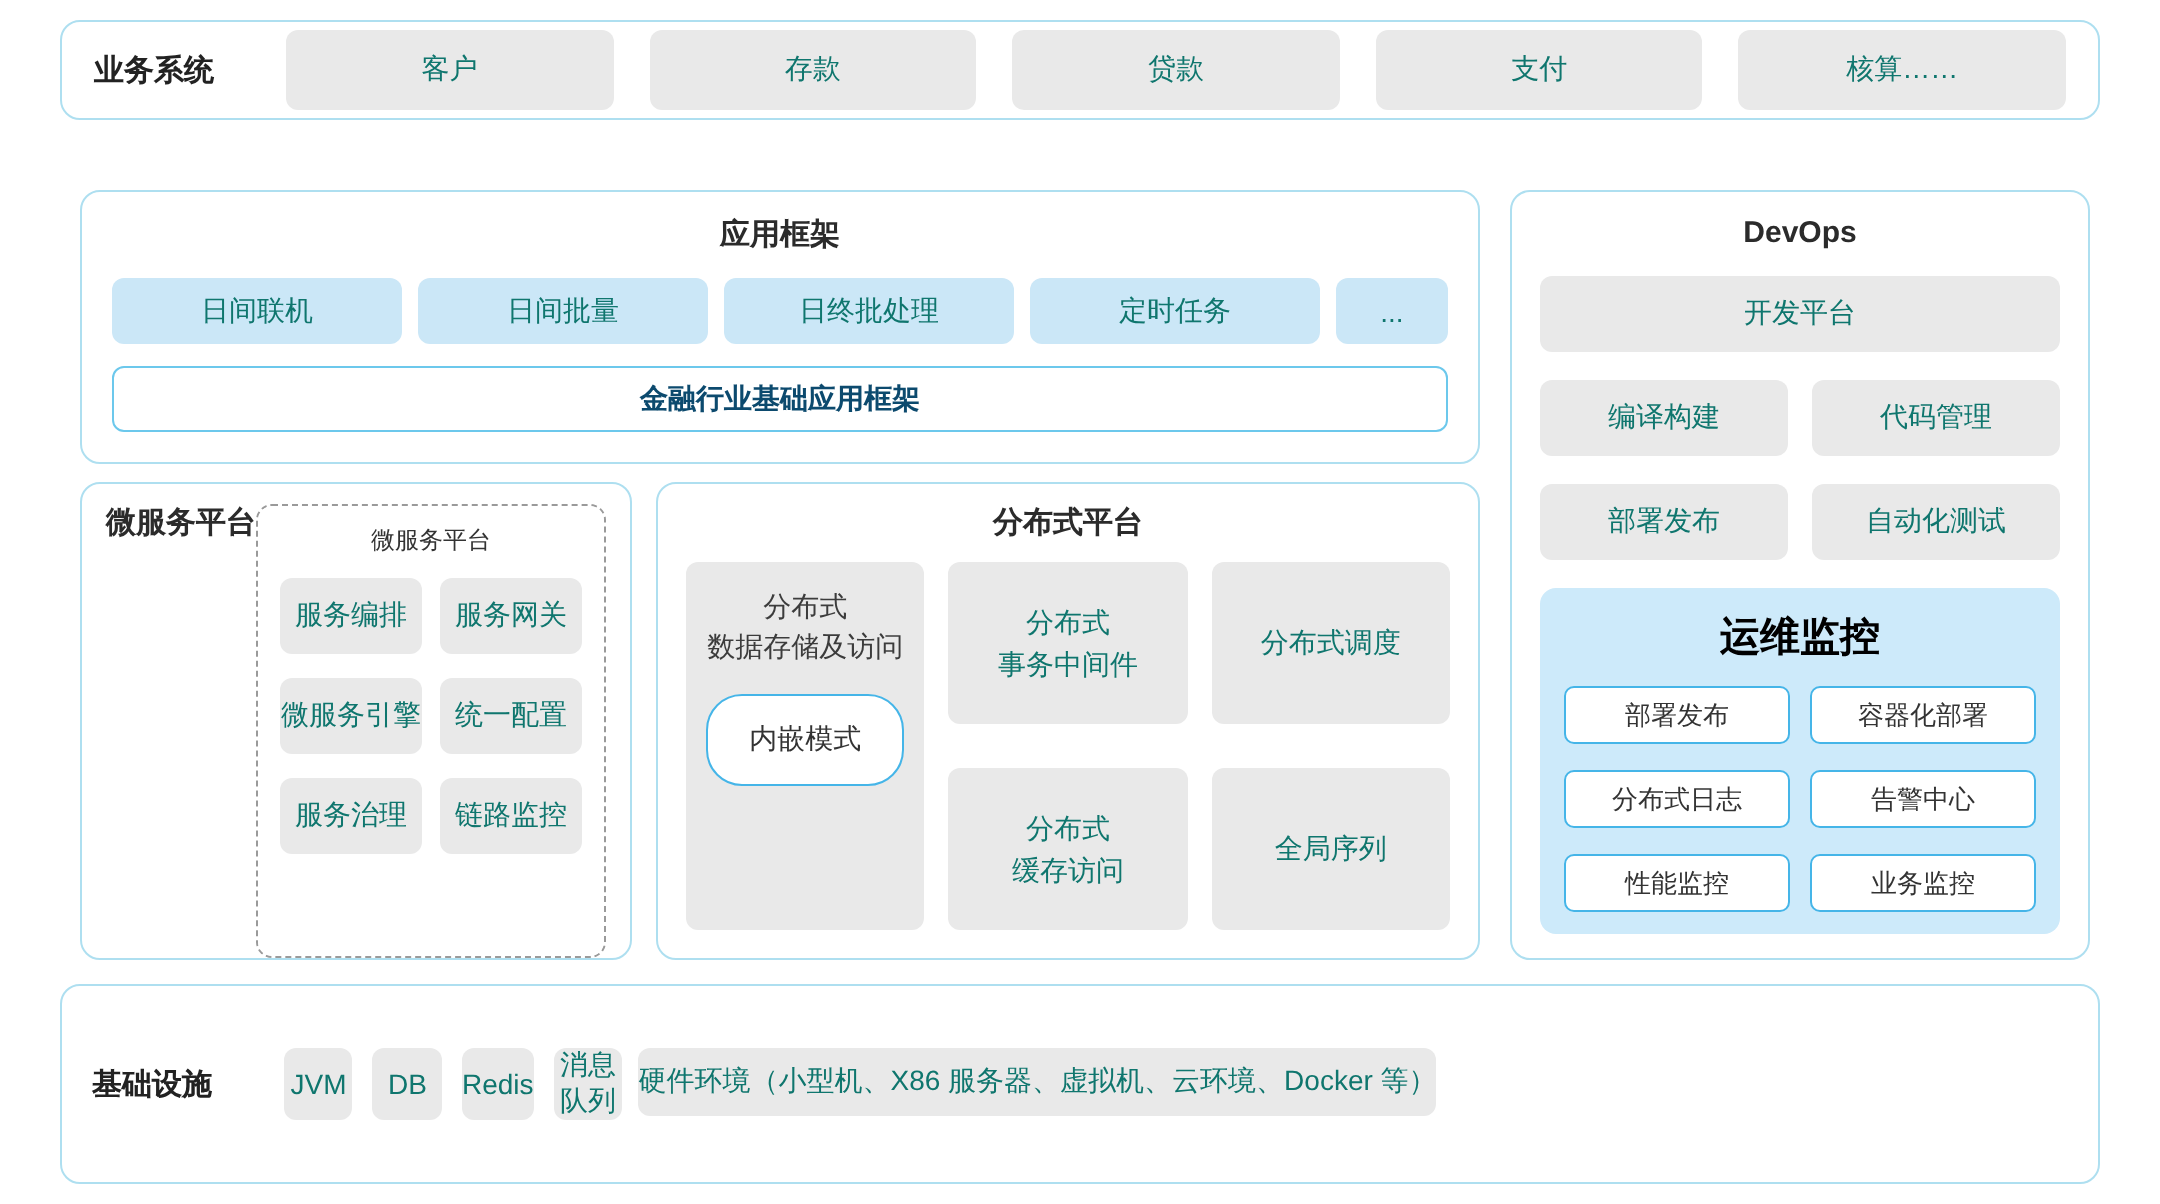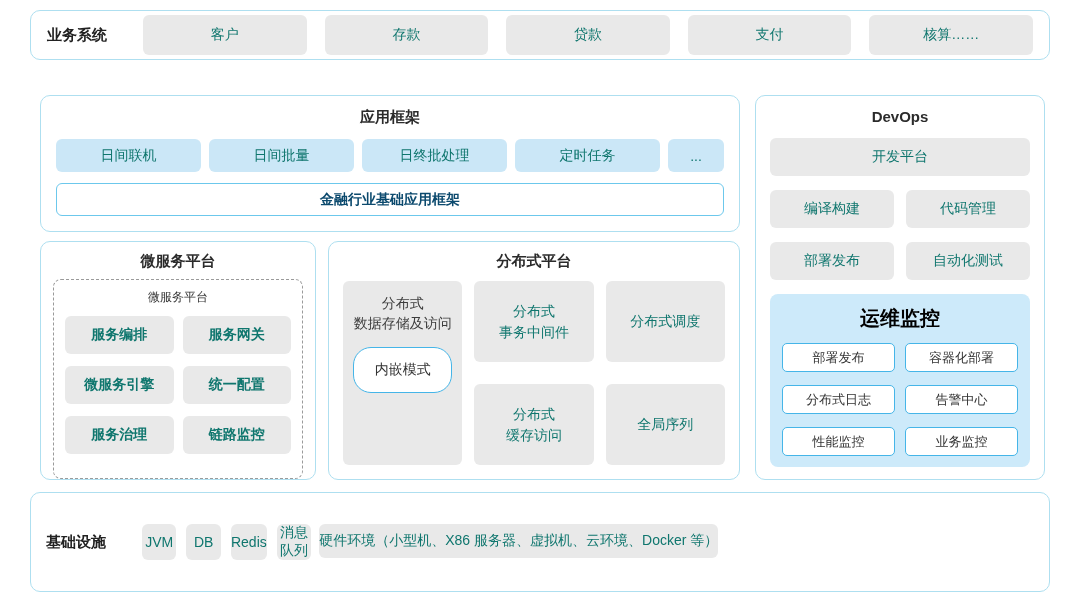--- a/index.html
+++ b/index.html
@@ -38,26 +38,26 @@
   .devops-grid { display: flex; flex-wrap: wrap; gap: 14px 12px; margin-bottom: 14px; }
   .devops-grid .box { width: calc(50% - 6px); height: 38px; }
   .monitor { background: #cdeafa; border-radius: 8px; flex: 1; padding: 11px 12px; }
   .monitor-title { text-align: center; font-weight: bold; font-size: 20px; color: #000000; margin-bottom: 11px; }
   .monitor-grid { display: flex; flex-wrap: wrap; gap: 13px 10px; }
   .wbox { background: #ffffff; border: 1px solid #45b5e8; border-radius: 5px;
           display: flex; align-items: center; justify-content: center; font-size: 13px; color: #333; }
   .monitor-grid .wbox { width: calc(50% - 5px); height: 29px; }
 
   
-  .microservice { left: 40px; top: 241px; width: 276px; height: 239px; padding: 10px 12px 0; display: flex; flex-direction: column; }
+  .microservice { left: 40px; top: 241px; width: 276px; height: 239px; padding: 10px 12px 0; display: flex; flex-direction: row; }
   .microservice .panel-title { margin-bottom: 8px; }
   .dashed { flex: 1; border: 1px dashed #9a9a9a; border-radius: 8px; padding: 9px 11px 11px; }
   .dashed-title { text-align: center; font-size: 12px; color: #333; margin-bottom: 10px; }
   .ms-grid { display: flex; flex-wrap: wrap; gap: 12px 9px; }
-  .ms-grid .box { width: calc(50% - 4.5px); height: 38px; font-weight: bold; }
+  .ms-grid .box { width: calc(50% - 4.5px); height: 38px; }
 
   
   .distributed { left: 328px; top: 241px; width: 412px; height: 239px; padding: 10px 14px 14px; display: flex; flex-direction: column; }
   .distributed .panel-title { margin-bottom: 10px; }
   .dist-cols { flex: 1; display: flex; gap: 12px; }
   .dist-col { flex: 1; display: flex; flex-direction: column; gap: 22px; }
   .dist-col .box { flex: 1; white-space: pre-line; line-height: 1.45; }
   .storage { flex: 1; background: #e9e9e9; border-radius: 6px; padding: 12px 10px 10px; display: flex; flex-direction: column; }
   .storage-label { text-align: center; font-size: 14px; color: #3c3c3c; white-space: pre-line; line-height: 1.45; }
   .storage .wbox { height: 46px; border-radius: 18px; font-size: 14px; margin-top: 13px; }

